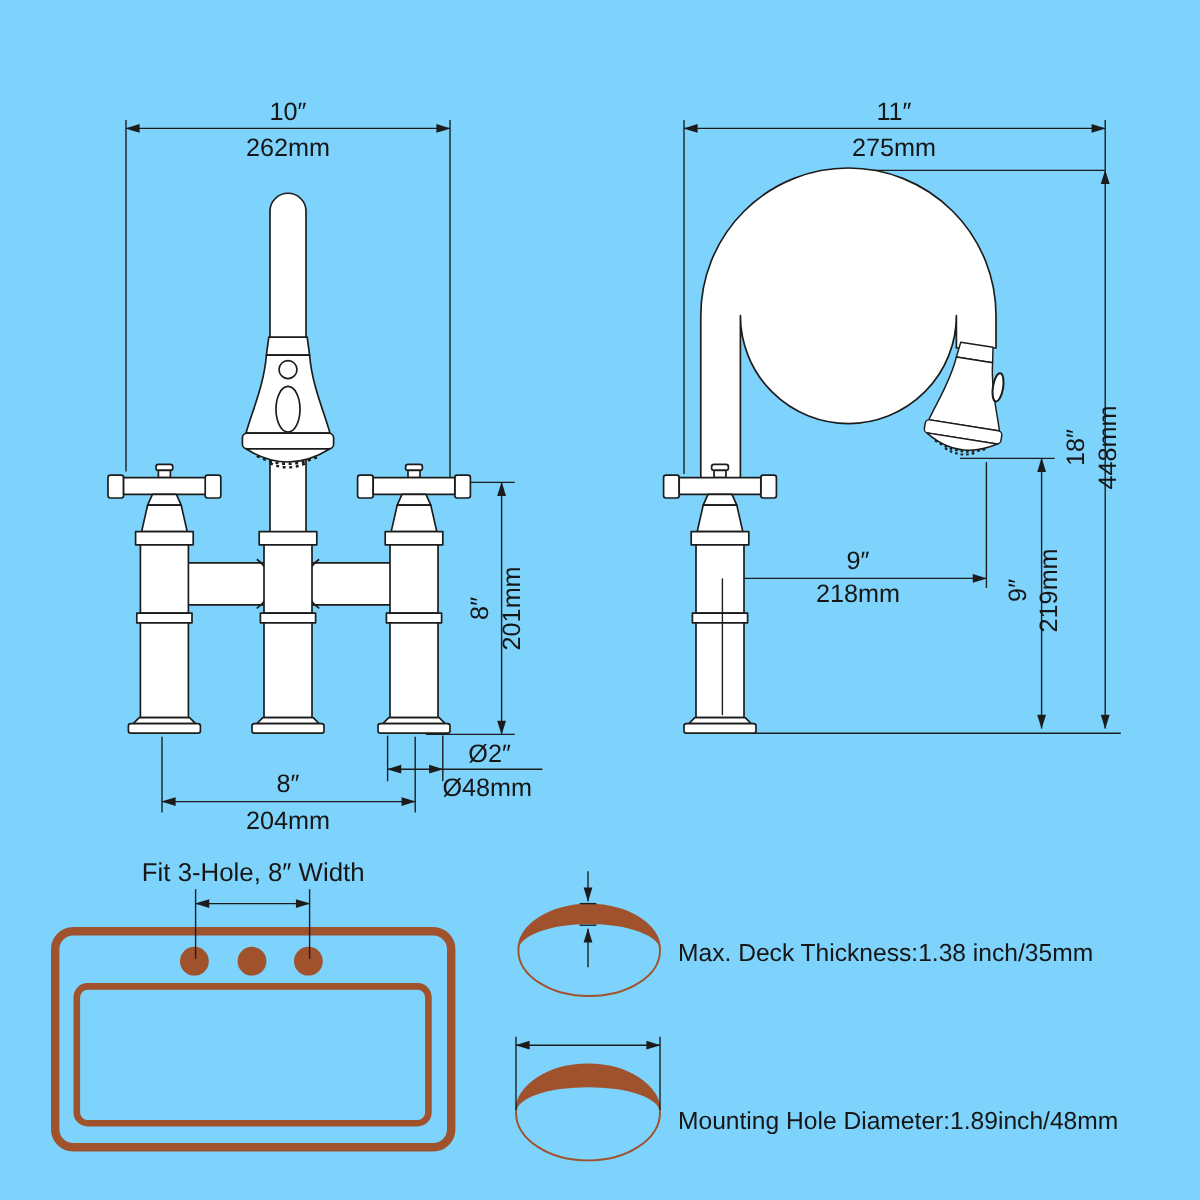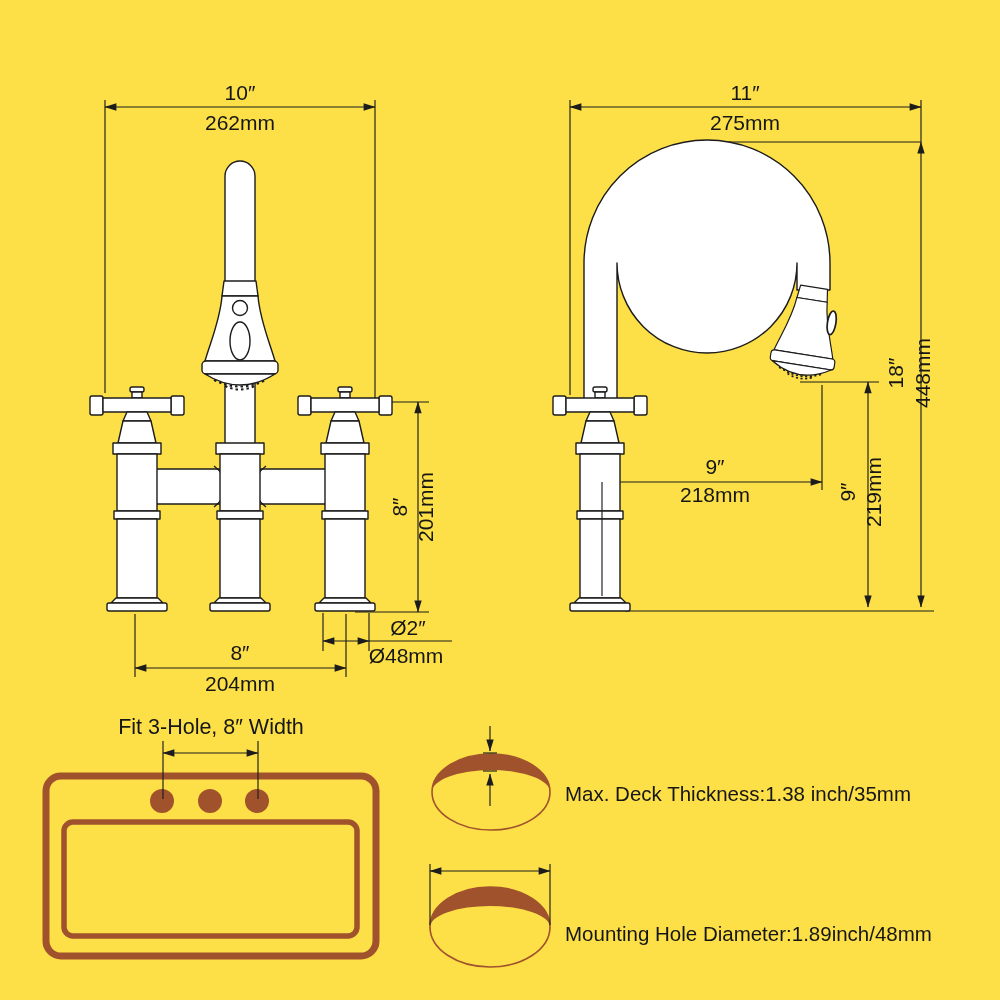--- a/index.html
+++ b/index.html
@@ -1,16 +1,16 @@
 <!DOCTYPE html>
 <html><head>
 <meta charset="utf-8">
 <style>
   html,body { margin:0; padding:0; background:#ffffff; }
-  #canvas { width:1000px; height:1000px; background:#fde047; position:relative; overflow:hidden; }
+  #canvas { width:1000px; height:1000px; background:#7dd3fc; position:relative; overflow:hidden; }
   svg { display:block; }
   svg text { font-family:"Liberation Sans","DejaVu Sans",sans-serif; font-size:21px; fill:#161616; }
   .t-mid { text-anchor:middle; }
   .t-big { font-size:21.5px; }
   .t-note { font-size:20.5px; }
   .ln   { fill:#ffffff; stroke:#1c1c1c; stroke-width:1.4; stroke-linejoin:round; }
   .lnf  { fill:none; stroke:#1c1c1c; stroke-width:1.4; stroke-linejoin:round; }
   .dots { fill:none; stroke:#1c1c1c; stroke-width:2; stroke-dasharray:2.5 3; }
   .dim  { fill:none; stroke:#1c1c1c; stroke-width:1.15; }
   .ext  { fill:none; stroke:#1c1c1c; stroke-width:1.15; }

